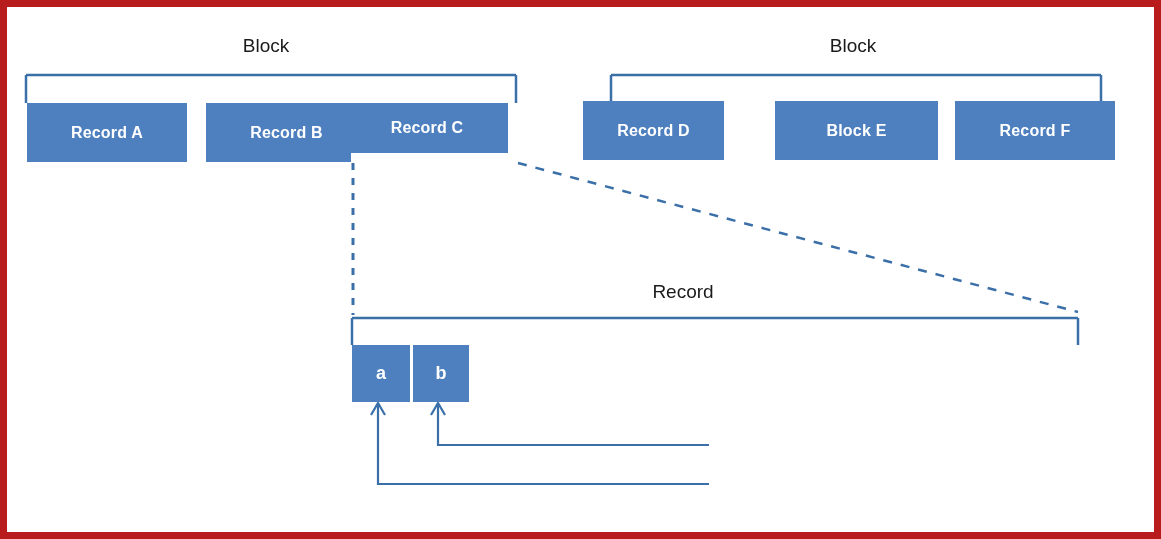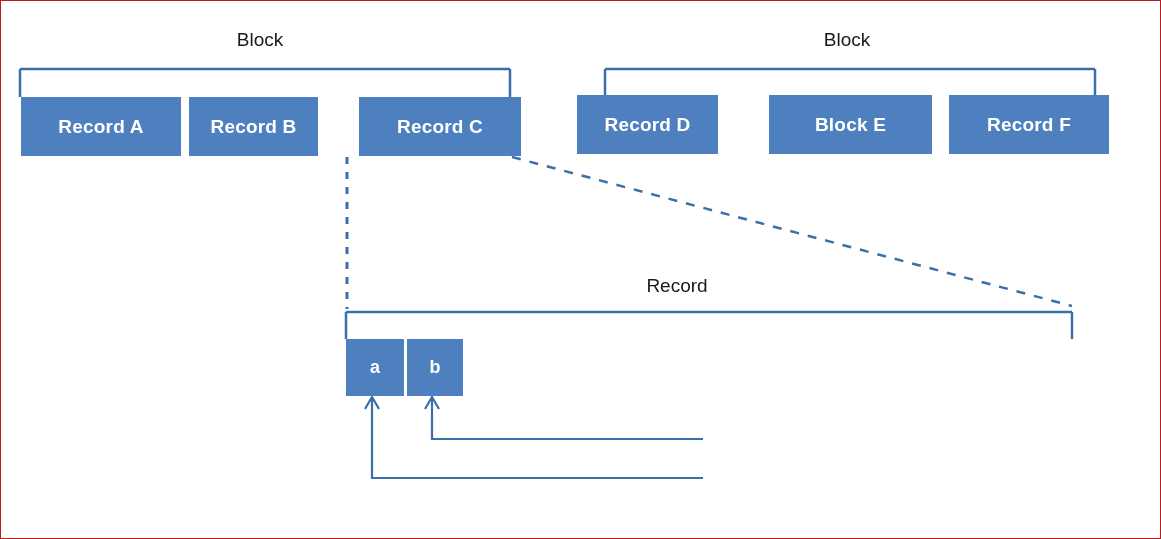--- a/index.html
+++ b/index.html
@@ -5,31 +5,31 @@
   html, body {
     margin: 0;
     padding: 0;
     background: #ffffff;
   }
   #canvas {
     position: relative;
     width: 1161px;
     height: 539px;
     background: #ffffff;
-    border: 1px solid #b91c1c;
+    border: 7px solid #b91c1c;
     box-sizing: border-box;
     overflow: hidden;
     font-family: "Liberation Sans", sans-serif;
   }
   .blue-cell {
     position: absolute;
     background: #4e80bf;
     color: #ffffff;
     font-weight: bold;
-    font-size: 19px;
+    font-size: 16px;
     display: flex;
     align-items: center;
     justify-content: center;
     letter-spacing: 0.2px;
   }
   .caption {
     position: absolute;
     color: #1a1a1a;
     font-size: 19px;
     white-space: nowrap;
@@ -90,22 +90,22 @@
     <g stroke="#3a6fa8" fill="none" stroke-width="2.2">
       <path d="M371,398 L371,477 L702,477"></path>
       <path d="M364,408 L371,396 L378,408"></path>
     </g>
   </svg>
 
   <div class="caption-center" style="left:259px; top:28px;">Block</div>
   <div class="caption-center" style="left:846px; top:28px;">Block</div>
 
   <div class="blue-cell" style="left:20px; top:96px; width:160px; height:59px;">Record A</div>
-  <div class="blue-cell" style="left:188px; top:96px; width:129px; height:59px;">Record B</div>
-  <div class="blue-cell" style="left:358px; top:96px; width:162px; height:59px;">Record C</div>
+  <div class="blue-cell" style="left:199px; top:96px; width:129px; height:59px;padding-left:16px;">Record B</div>
+  <div class="blue-cell" style="left:339px; top:96px; width:162px; height:50px;">Record C</div>
 
   <div class="blue-cell" style="left:576px; top:94px; width:141px; height:59px;">Record D</div>
   <div class="blue-cell" style="left:768px; top:94px; width:163px; height:59px;">Block E</div>
   <div class="blue-cell" style="left:934px; top:94px; width:160px; height:59px;margin-left:14px;">Record F</div>
 
   <div class="caption-center" style="left:676px; top:274px;">Record</div>
 
   <div class="blue-cell" style="left:345px; top:338px; width:58px; height:57px; font-size:18px;">a</div>
   <div class="blue-cell" style="left:406px; top:338px; width:56px; height:57px; font-size:18px;">b</div>
 

